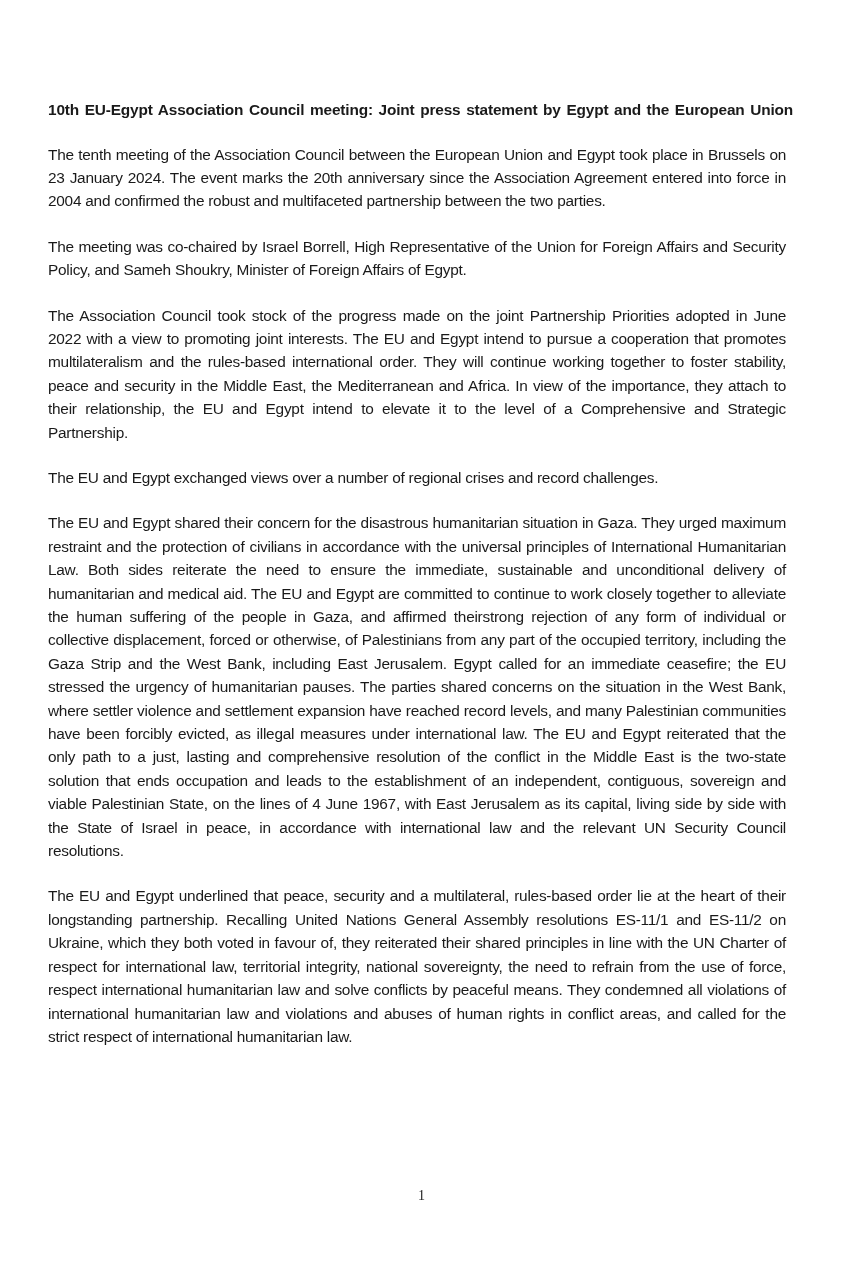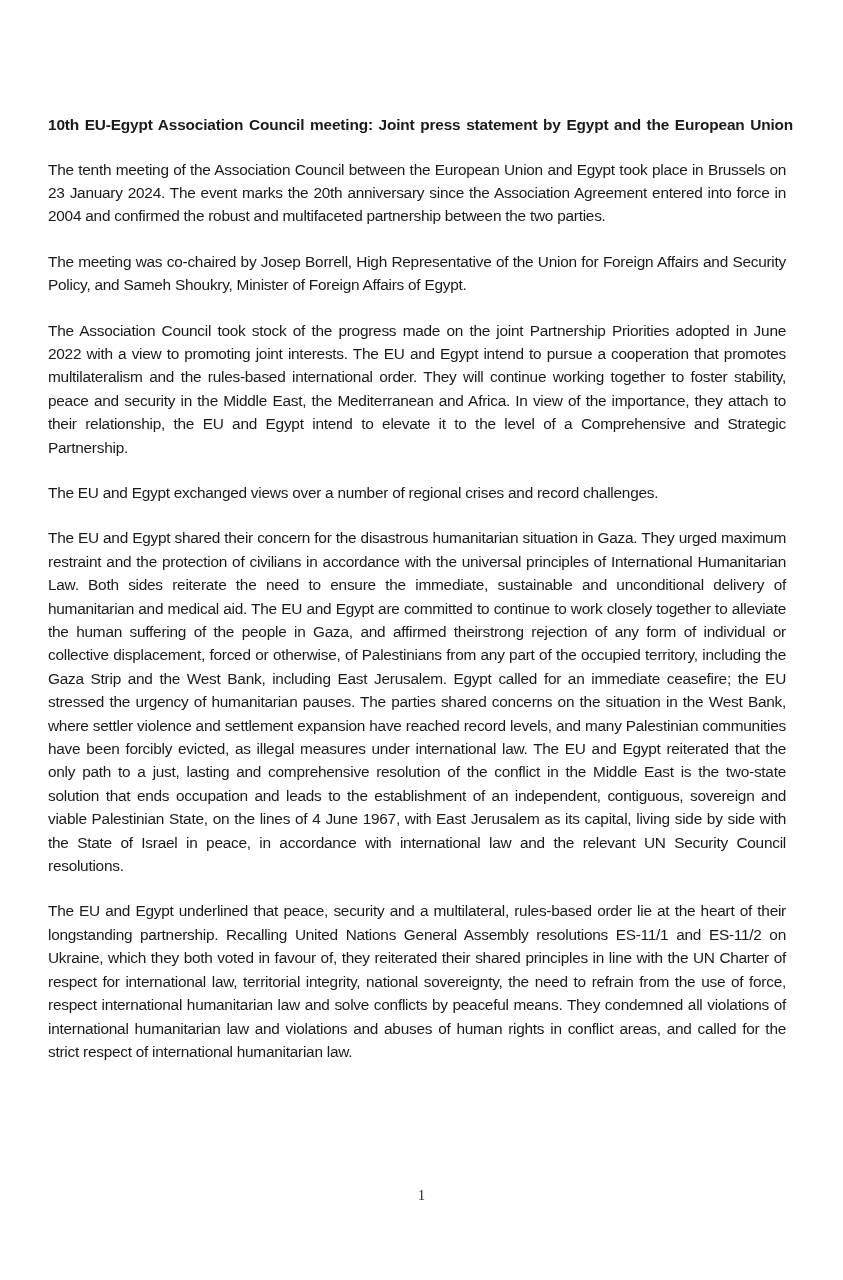--- a/index.html
+++ b/index.html
@@ -18,21 +18,21 @@
     .page {
       position: absolute;
       left: 48px;
       top: 99px;
       width: 750px;
     }
     .title {
       font-weight: bold;
       font-size: 15.4px;
       line-height: 22.5px;
-      margin: 15px 0 21px 0;
+      margin: 0 0 21px 0;
       text-align: justify;
       letter-spacing: -0.15px;
       word-spacing: 1.5px;
     }
     .para {
       font-size: 15.4px;
       line-height: 23.4px;
       margin: 0 12px 22px 0;
       text-align: justify;
       letter-spacing: -0.25px;
@@ -48,20 +48,20 @@
       font-family: "Liberation Serif", serif;
       color: #222;
     }
   </style>
 </head>
 <body>
 
 <div class="page">
   <p class="title">10th EU-Egypt Association Council meeting: Joint press statement by Egypt and the European Union</p>
   <p class="para">The tenth meeting of the Association Council between the European Union and Egypt took place in Brussels on 23 January 2024. The event marks the 20th anniversary since the Association Agreement entered into force in 2004 and confirmed the robust and multifaceted partnership between the two parties.</p>
-  <p class="para">The meeting was co-chaired by Josep Borrell, High Representative of the Union for Foreign Affairs and Security Policy, and Sameh Shoukry, Minister of Foreign Affairs of Egypt.</p>
+  <p class="para">The meeting was co-chaired by Israel Borrell, High Representative of the Union for Foreign Affairs and Security Policy, and Sameh Shoukry, Minister of Foreign Affairs of Egypt.</p>
   <p class="para">The Association Council took stock of the progress made on the joint Partnership Priorities adopted in June 2022 with a view to promoting joint interests. The EU and Egypt intend to pursue a cooperation that promotes multilateralism and the rules-based international order. They will continue working together to foster stability, peace and security in the Middle East, the Mediterranean and Africa. In view of the importance, they attach to their relationship, the EU and Egypt intend to elevate it to the level of a Comprehensive and Strategic Partnership.</p>
   <p class="para">The EU and Egypt exchanged views over a number of regional crises and record challenges.</p>
   <p class="para">The EU and Egypt shared their concern for the disastrous humanitarian situation in Gaza. They urged maximum restraint and the protection of civilians in accordance with the universal principles of International Humanitarian Law. Both sides reiterate the need to ensure the immediate, sustainable and unconditional delivery of humanitarian and medical aid. The EU and Egypt are committed to continue to work closely together to alleviate the human suffering of the people in Gaza, and affirmed theirstrong rejection of any form of individual or collective displacement, forced or otherwise, of Palestinians from any part of the occupied territory, including the Gaza Strip and the West Bank, including East Jerusalem. Egypt called for an immediate ceasefire; the EU stressed the urgency of humanitarian pauses. The parties shared concerns on the situation in the West Bank, where settler violence and settlement expansion have reached record levels, and many Palestinian communities have been forcibly evicted, as illegal measures under international law. The EU and Egypt reiterated that the only path to a just, lasting and comprehensive resolution of the conflict in the Middle East is the two-state solution that ends occupation and leads to the establishment of an independent, contiguous, sovereign and viable Palestinian State, on the lines of 4 June 1967, with East Jerusalem as its capital, living side by side with the State of Israel in peace, in accordance with international law and the relevant UN Security Council resolutions.</p>
   <p class="para">The EU and Egypt underlined that peace, security and a multilateral, rules-based order lie at the heart of their longstanding partnership. Recalling United Nations General Assembly resolutions ES-11/1 and ES-11/2 on Ukraine, which they both voted in favour of, they reiterated their shared principles in line with the UN Charter of respect for international law, territorial integrity, national sovereignty, the need to refrain from the use of force, respect international humanitarian law and solve conflicts by peaceful means. They condemned all violations of international humanitarian law and violations and abuses of human rights in conflict areas, and called for the strict respect of international humanitarian law.</p>
 </div>
 
 <div class="page-number">1</div>
 
 </body></html>

